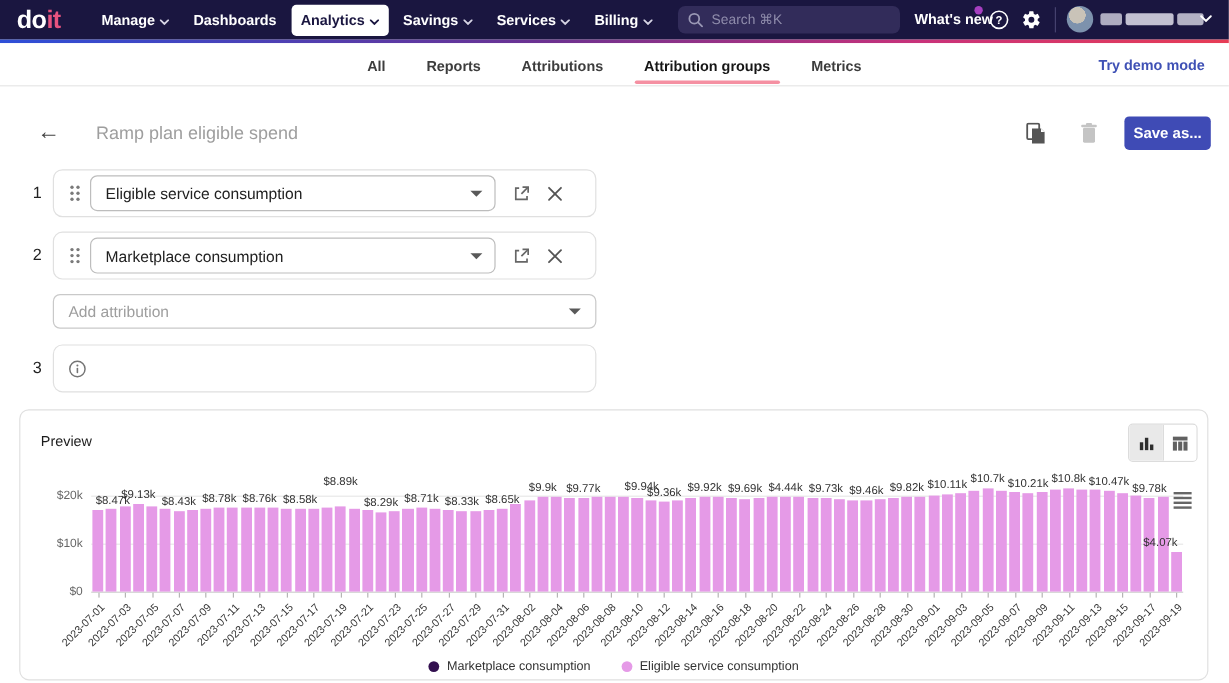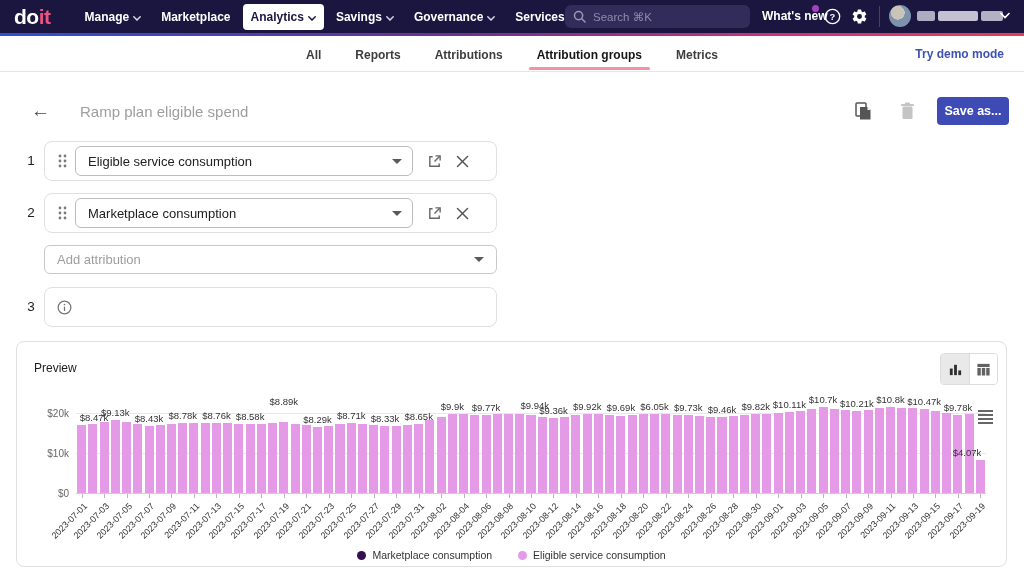--- a/index.html
+++ b/index.html
@@ -119,36 +119,30 @@
       <span class="p2">it</span>
   </div>
   <div class="nav-menu">
       <div class="nav-item">
         <span>Manage</span>
         <span><svg width="8" height="5" viewBox="0 0 8 5">
             <path d="M0.8 0.8 L4 4 L7.2 0.8" fill="none" stroke="#d6d4e4" stroke-width="1.5" stroke-linecap="round"></path>
           </svg></span>
       </div>
       <div class="nav-item">
-        <span>Marketplace</span>
+        <span>Dashboards</span>
       </div>
       <div class="nav-item active">
         <span>Analytics</span>
         <span><svg width="8" height="5" viewBox="0 0 8 5">
             <path d="M0.8 0.8 L4 4 L7.2 0.8" fill="none" stroke="#1a1640" stroke-width="1.5" stroke-linecap="round"></path>
           </svg></span>
       </div>
       <div class="nav-item">
         <span>Savings</span>
-        <span><svg width="8" height="5" viewBox="0 0 8 5">
-            <path d="M0.8 0.8 L4 4 L7.2 0.8" fill="none" stroke="#d6d4e4" stroke-width="1.5" stroke-linecap="round"></path>
-          </svg></span>
-      </div>
-      <div class="nav-item">
-        <span>Governance</span>
         <span><svg width="8" height="5" viewBox="0 0 8 5">
             <path d="M0.8 0.8 L4 4 L7.2 0.8" fill="none" stroke="#d6d4e4" stroke-width="1.5" stroke-linecap="round"></path>
           </svg></span>
       </div>
       <div class="nav-item">
         <span>Services</span>
         <span><svg width="8" height="5" viewBox="0 0 8 5">
             <path d="M0.8 0.8 L4 4 L7.2 0.8" fill="none" stroke="#d6d4e4" stroke-width="1.5" stroke-linecap="round"></path>
           </svg></span>
       </div>
@@ -592,21 +586,21 @@
         <span class="vlabel" style="left: 241.543px; bottom: 68.32px;">$8.29k</span>
         <span class="vlabel" style="left: 275.247px; bottom: 71.68px;">$8.71k</span>
         <span class="vlabel" style="left: 308.951px; bottom: 68.64px;">$8.33k</span>
         <span class="vlabel" style="left: 342.654px; bottom: 71.2px;">$8.65k</span>
         <span class="vlabel" style="left: 376.358px; bottom: 81.2px;">$9.9k</span>
         <span class="vlabel" style="left: 410.062px; bottom: 80.16px;">$9.77k</span>
         <span class="vlabel" style="left: 443.765px; bottom: 81.52px; margin-left: 15px;">$9.94k</span>
         <span class="vlabel" style="left: 477.469px; bottom: 76.88px;">$9.36k</span>
         <span class="vlabel" style="left: 511.173px; bottom: 81.36px;">$9.92k</span>
         <span class="vlabel" style="left: 544.877px; bottom: 79.52px;">$9.69k</span>
-        <span class="vlabel" style="left: 578.58px; bottom: 81.04px;">$6.05k</span>
+        <span class="vlabel" style="left: 578.58px; bottom: 81.04px;">$4.44k</span>
         <span class="vlabel" style="left: 612.284px; bottom: 79.84px;">$9.73k</span>
         <span class="vlabel" style="left: 645.988px; bottom: 77.68px;">$9.46k</span>
         <span class="vlabel" style="left: 679.691px; bottom: 80.56px;">$9.82k</span>
         <span class="vlabel" style="left: 713.395px; bottom: 82.88px;">$10.11k</span>
         <span class="vlabel" style="left: 747.099px; bottom: 87.6px;">$10.7k</span>
         <span class="vlabel" style="left: 780.802px; bottom: 83.68px;">$10.21k</span>
         <span class="vlabel" style="left: 814.506px; bottom: 88.4px;">$10.8k</span>
         <span class="vlabel" style="left: 848.21px; bottom: 85.76px;">$10.47k</span>
         <span class="vlabel" style="left: 881.914px; bottom: 80.24px;">$9.78k</span>
         <span class="vlabel" style="left: 891px; bottom: 34.56px;">$4.07k</span>

